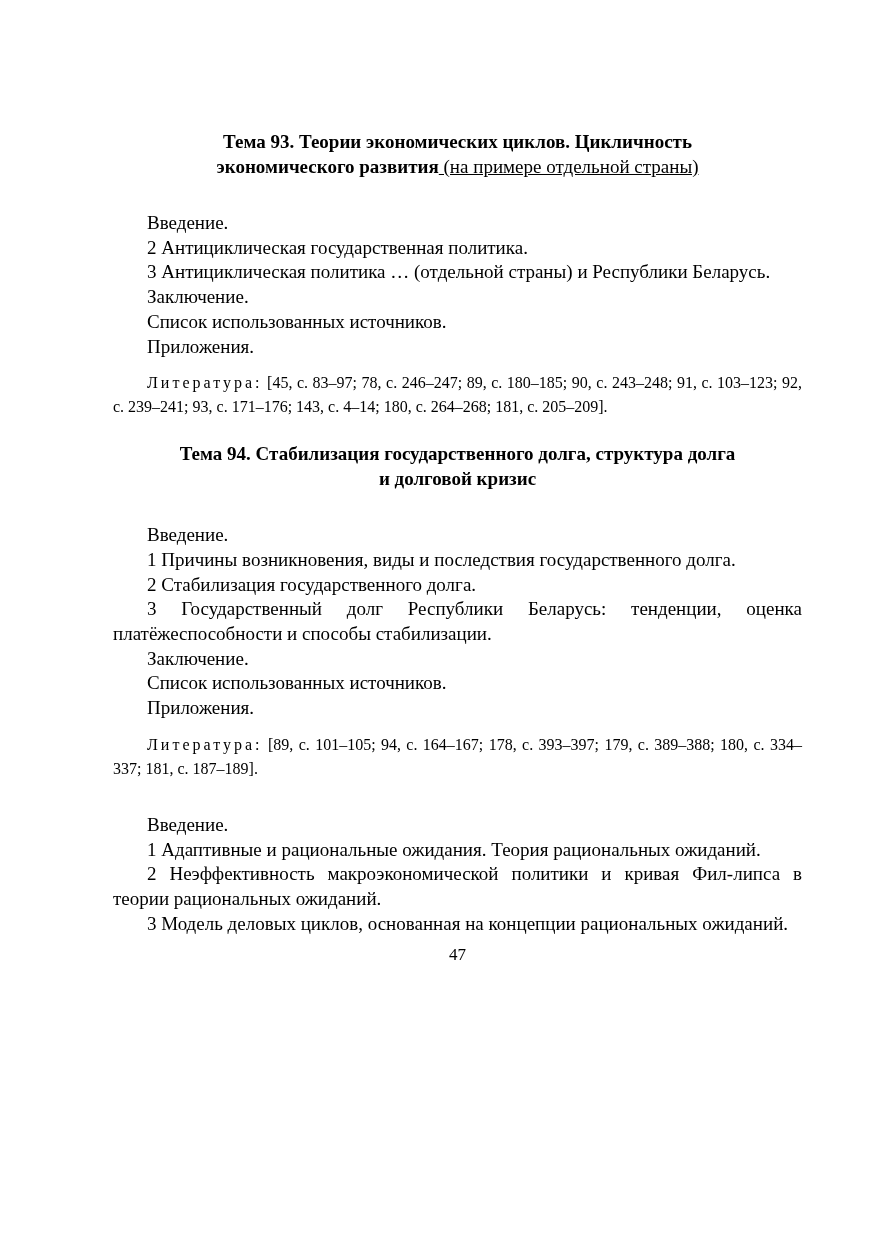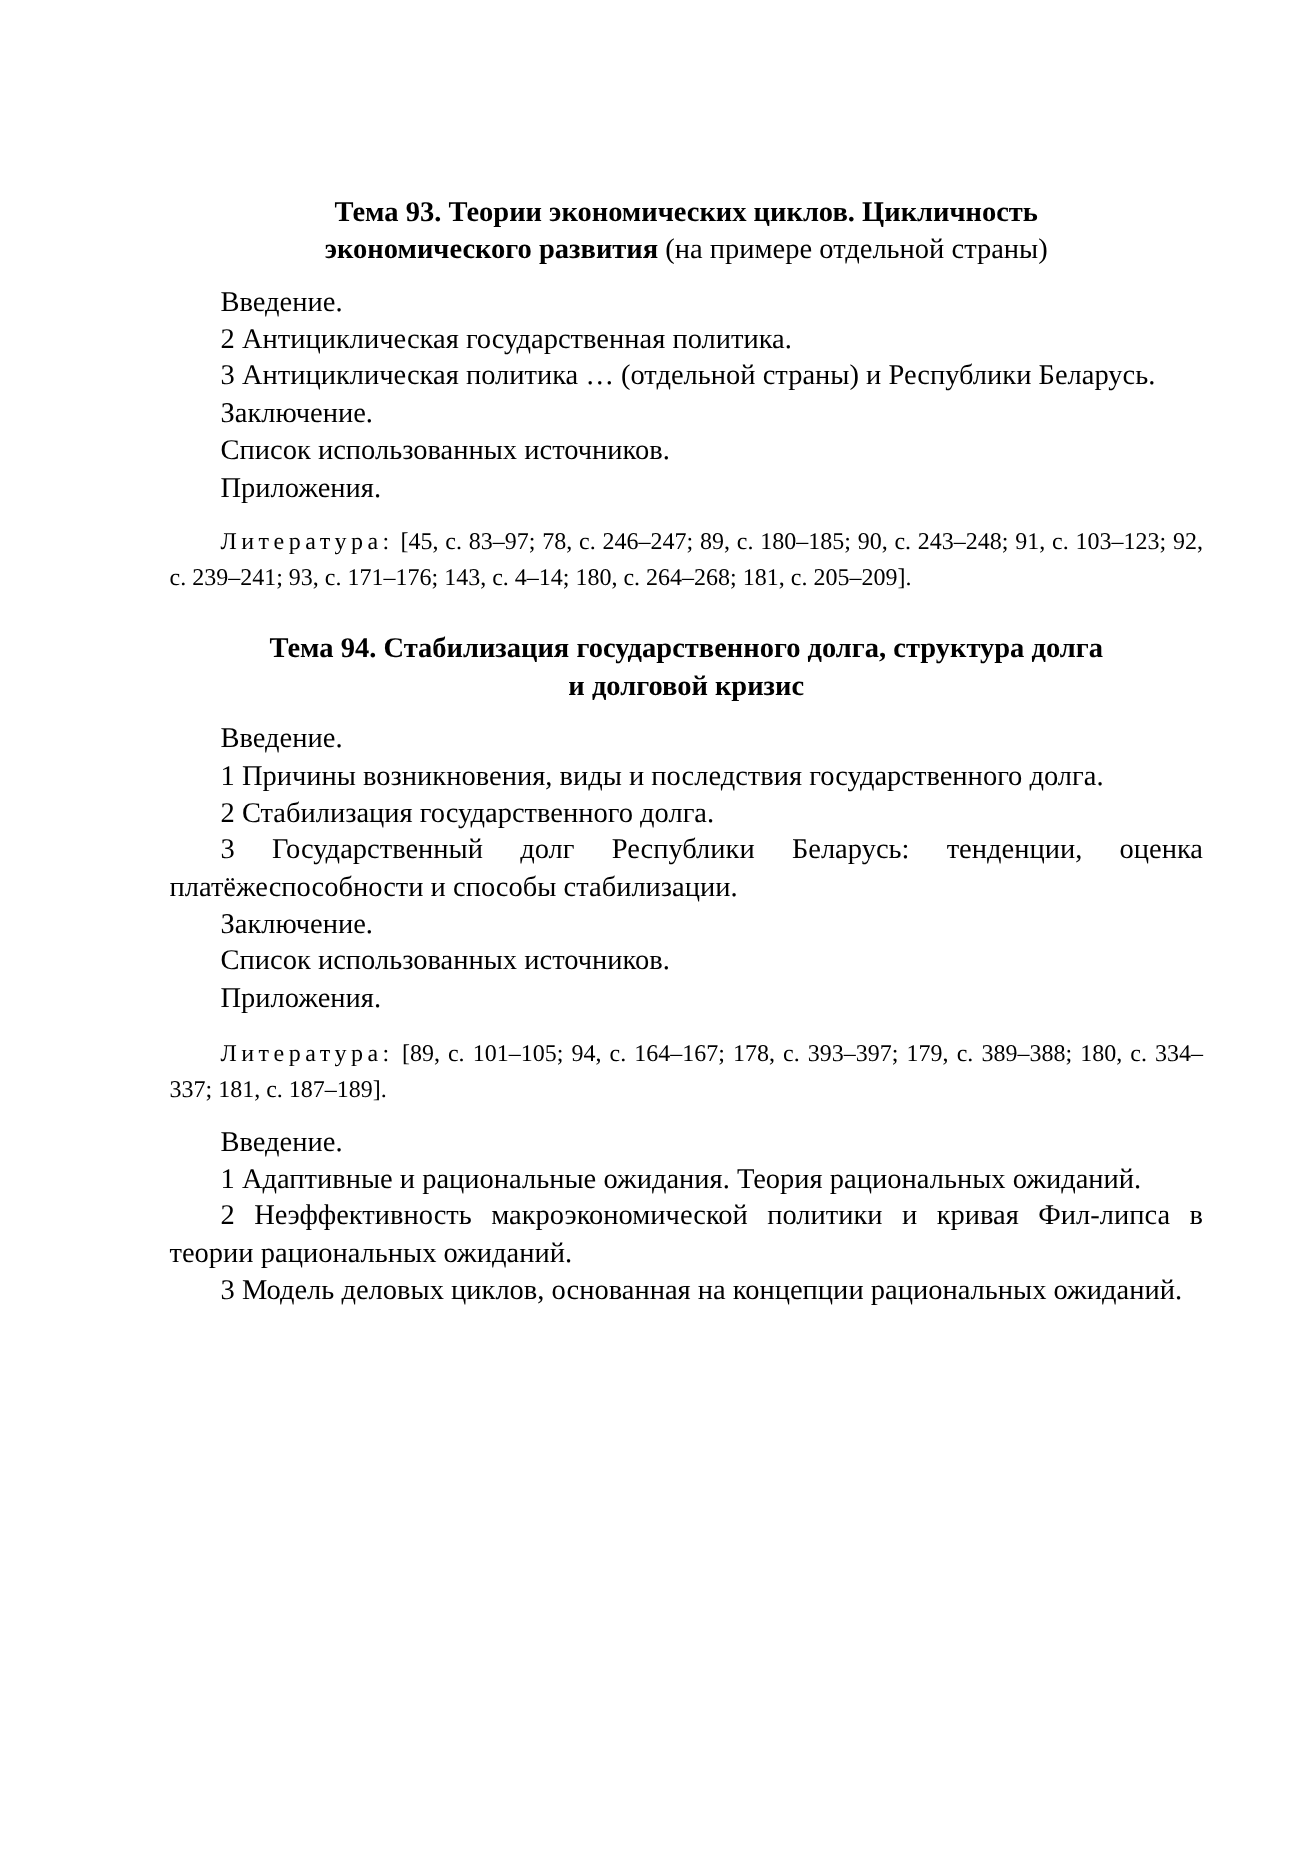--- a/index.html
+++ b/index.html
@@ -23,23 +23,24 @@
     font-size: 19px;
     line-height: 25px;
     font-weight: bold;
     text-align: center;
   }
   .topic + .topic .topic-title {
     margin-top: 22px;
   }
   .topic-title .normal-part {
     font-weight: normal;
+    text-decoration: underline;
   }
   .topic-body {
-    margin-top: 11px;
+    margin-top: 32px;
   }
   .item {
     margin: 0;
     font-size: 19px;
     line-height: 24.7px;
     text-align: justify;
     text-indent: 34px;
   }
   .literature {
     margin: 12px 0 0 0;
@@ -92,14 +93,15 @@
 
   <section class="topic">
     <div class="topic-body">
       <p class="item">Введение.</p>
       <p class="item">1 Адаптивные и рациональные ожидания. Теория рациональных ожиданий.</p>
       <p class="item">2 Неэффективность макроэкономической политики и кривая Фил-липса в теории рациональных ожиданий.</p>
       <p class="item">3 Модель деловых циклов, основанная на концепции рациональных ожиданий.</p>
     </div>
   </section>
 
+  <div class="page-number">47</div>
 
 </div>
 
 </body></html>

